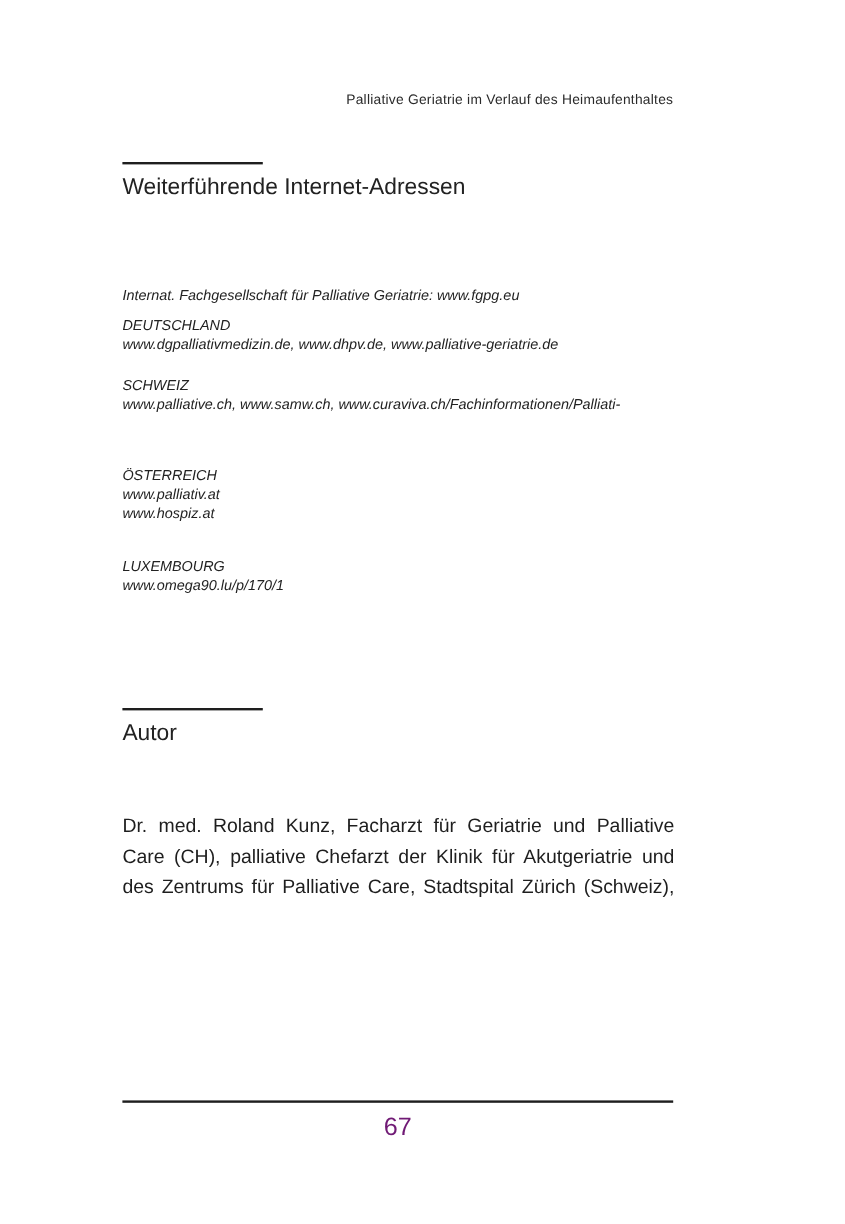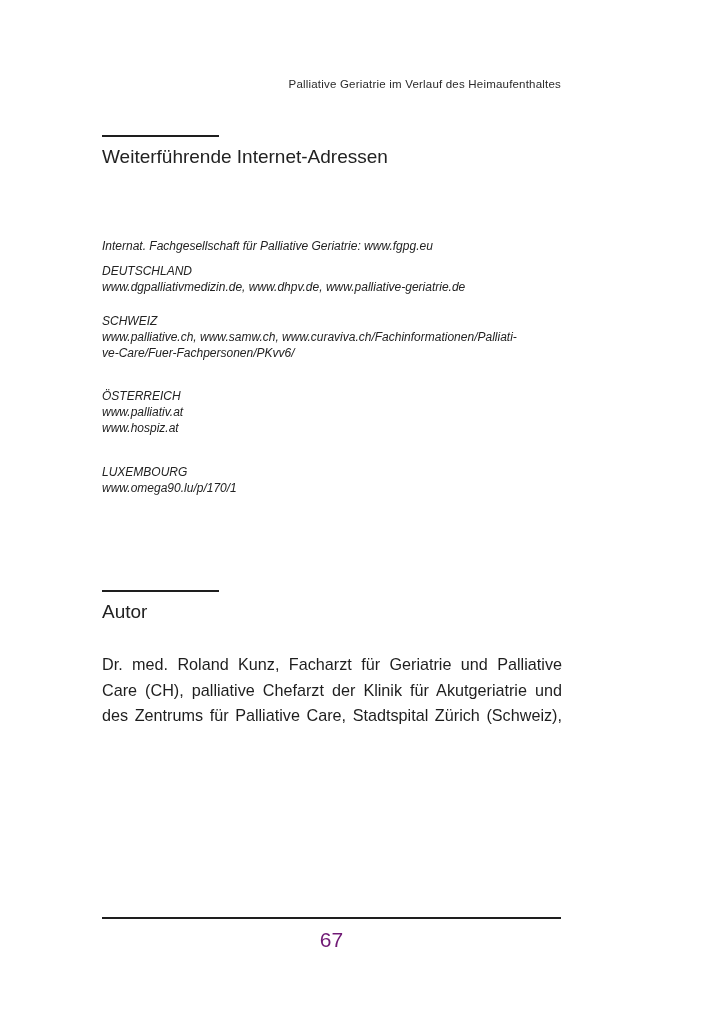--- a/index.html
+++ b/index.html
@@ -45,21 +45,21 @@
       font-style: italic;
       font-size: 12px;
       line-height: 16px;
       color: #222;
       margin-top: 35px;
     }
     .links .line { display: block; white-space: nowrap; }
     .bio {
       position: absolute;
       left: 102px;
-      top: 652px;
+      top: 676px;
       width: 460px;
       font-size: 16.2px;
       line-height: 25.5px;
       color: #1e1e1e;
     }
     .bio .line { display: block; white-space: nowrap; }
     .bio .justify {
       text-align: justify;
       text-align-last: justify;
       white-space: normal;
@@ -93,21 +93,20 @@
 <div class="links" style="top:203px;">Internat. Fachgesellschaft für Palliative Geriatrie: www.fgpg.eu</div>
 
 <div class="links" style="top:228px;">
   <span class="line">DEUTSCHLAND</span>
   <span class="line">www.dgpalliativmedizin.de,  www.dhpv.de,  www.palliative-geriatrie.de</span>
 </div>
 
 <div class="links" style="top:278px;">
   <span class="line">SCHWEIZ</span>
   <span class="line">www.palliative.ch, www.samw.ch, www.curaviva.ch/Fachinformationen/Palliati-</span>
-  <span class="line">ve-Care/Fuer-Fachpersonen/PKvv6/</span>
 </div>
 
 <div class="links" style="top:353px;">
   <span class="line">ÖSTERREICH</span>
   <span class="line">www.palliativ.at</span>
   <span class="line">www.hospiz.at</span>
 </div>
 
 <div class="links" style="top:429px;">
   <span class="line">LUXEMBOURG</span>

